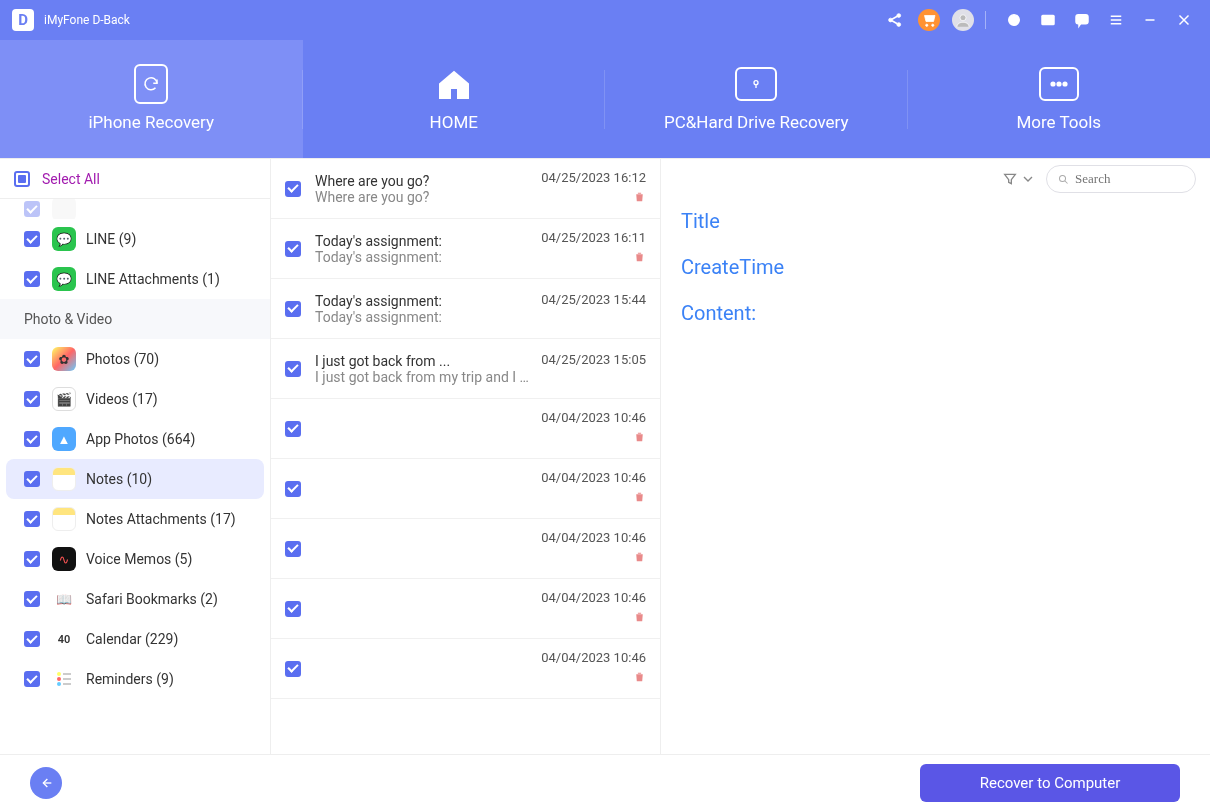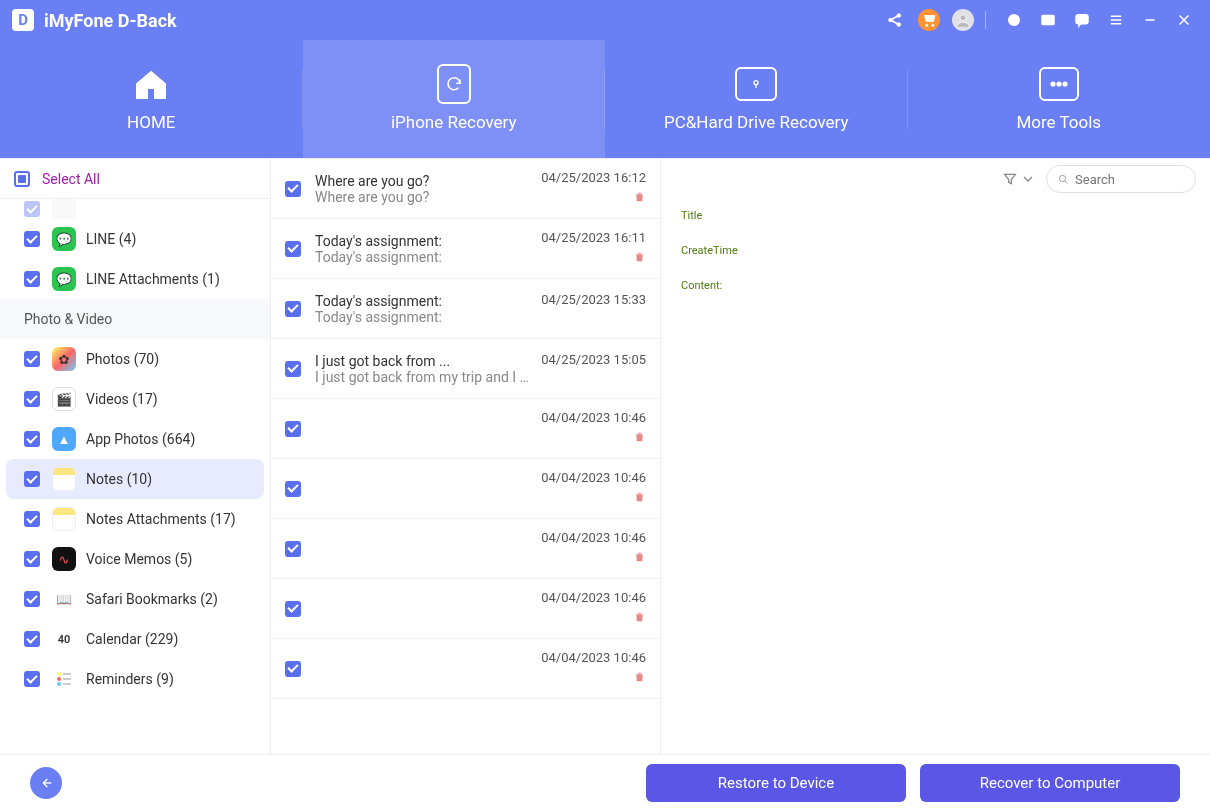--- a/index.html
+++ b/index.html
@@ -1,21 +1,21 @@
 <!DOCTYPE html>
 <html><head>
 <meta charset="utf-8">
 <style>
   * { box-sizing: border-box; margin: 0; padding: 0; font-family: -apple-system, BlinkMacSystemFont, "Segoe UI", Roboto, Arial, sans-serif; }
   body { background: #e8e8e8; width: 1210px; height: 810px; overflow: hidden; }
   .app { width: 1210px; height: 810px; background: #fff; display: flex; flex-direction: column; }
 
   .titlebar { height: 40px; background: #6a7ff3; display: flex; align-items: center; padding: 0 12px; color: #fff; }
   .titlebar .logo { width: 22px; height: 22px; background: #fff; border-radius: 4px; display: flex; align-items: center; justify-content: center; color: #6a7ff3; font-weight: 700; font-size: 15px; margin-right: 10px; }
-  .titlebar .apptitle { font-size: 18px; font-weight: 700; }
+  .titlebar .apptitle { font-size: 12px; font-weight: 400; }
   .titlebar .spacer { flex: 1; }
   .titlebar .ticon { width: 28px; height: 28px; display: flex; align-items: center; justify-content: center; margin-left: 6px; cursor: pointer; }
   .titlebar .ticon svg { width: 18px; height: 18px; fill: #fff; stroke: #fff; }
   .titlebar .sep { width: 1px; height: 18px; background: rgba(255,255,255,0.4); margin: 0 8px; }
   .cartbadge { width: 22px; height: 22px; border-radius: 50%; background: #ff9233; display: flex; align-items: center; justify-content: center; }
   .avatarbadge { width: 22px; height: 22px; border-radius: 50%; background: #e0e0e8; display: flex; align-items: center; justify-content: center; }
 
   .navbar { height: 118px; background: #6a7ff3; display: flex; }
   .navtab { flex: 1; display: flex; flex-direction: column; align-items: center; justify-content: center; color: #fff; cursor: pointer; position: relative; }
   .navtab.active { background: #7e8ff6; }
@@ -53,22 +53,22 @@
   .row .ts { font-size:13px; color:#555; white-space:nowrap;}
   .row .trash { margin-top:4px; cursor:pointer;}
   .row .trash svg{ width:13px; height:14px; fill:#e98a8a;}
 
   .detail { flex:1; display:flex; flex-direction:column;}
   .toolbar { height:40px; display:flex; align-items:center; justify-content:flex-end; padding:0 14px; gap:10px;}
   .filterbtn { display:flex; align-items:center; color:#888; cursor:pointer;}
   .filterbtn svg{ width:16px; height:16px; stroke:#888; fill:none;}
   .searchbox { width:150px; height:28px; border:1px solid #e0e0e6; border-radius:14px; display:flex; align-items:center; padding:0 10px;}
   .searchbox svg{ width:14px; height:14px; stroke:#aaa; fill:none; margin-right:6px;}
-  .searchbox input{ border:none; outline:none; font-size:13px; width:100%; color:#555;}
-  .detailbody { padding:10px 20px; font-size:11px; color:#4d7c0f;}
+  .searchbox input{ border:none; outline:none; font-size:13px; width:100%; color:#555;font-family:Liberation Serif, serif;}
+  .detailbody { padding:10px 20px; font-size:20px; color:#3b82f6;}
   .detailbody .dlabel{ margin-bottom:22px;}
 
   .footer { height:56px; border-top:1px solid #eee; display:flex; align-items:center; padding:0 30px;}
   .backbtn { width:32px; height:32px; border-radius:50%; background:#6a7ff3; display:flex; align-items:center; justify-content:center; cursor:pointer;}
   .backbtn svg{ width:16px; height:16px; stroke:#fff; fill:none;}
   .footer .spacer{ flex:1;}
   .bigbtn { height:38px; padding:0 40px; background:#5a56e6; color:#fff; font-size:15px; border:none; border-radius:6px; margin-left:14px; cursor:pointer; min-width:260px;}
 
 </style>
 </head>
@@ -139,38 +139,38 @@
       </div>
     <div class="ticon">
         <svg viewBox="0 0 24 24" stroke-width="2">
           <line x1="6" y1="6" x2="18" y2="18"></line>
           <line x1="18" y1="6" x2="6" y2="18"></line>
         </svg>
       </div>
   </div>
 
   <div class="navbar">
-    <div class="navtab">
-      <div class="navicon">
-          <svg width="40" height="36" viewBox="0 0 40 36">
-            <path d="M6 18 L20 6 L34 18 V32 H24 V22 H16 V32 H6 Z" fill="#fff"></path>
-          </svg>
-        </div>
-      <div class="navlabel">HOME</div>
-    </div>
     <div class="navtab active">
       <div class="navicon">
           <div class="iconbox">
             <svg width="18" height="18" viewBox="0 0 24 24">
               <path d="M20 11a8 8 0 1 0-2 6" stroke-width="2"></path>
               <path d="M20 6v5h-5" stroke-width="2"></path>
             </svg>
           </div>
         </div>
       <div class="navlabel">iPhone Recovery</div>
+    </div>
+    <div class="navtab">
+      <div class="navicon">
+          <svg width="40" height="36" viewBox="0 0 40 36">
+            <path d="M6 18 L20 6 L34 18 V32 H24 V22 H16 V32 H6 Z" fill="#fff"></path>
+          </svg>
+        </div>
+      <div class="navlabel">HOME</div>
     </div>
     <div class="navtab">
       <div class="navicon">
           <div class="iconbox" style="width:42px;height:34px;">
             <svg width="16" height="16" viewBox="0 0 24 24">
               <circle cx="12" cy="10" r="3" stroke-width="2"></circle>
               <line x1="12" y1="13" x2="12" y2="18" stroke-width="2"></line>
             </svg>
           </div>
         </div>
@@ -200,21 +200,21 @@
       <div class="sidebar-scroll">
 
         <div class="sb-item" style="opacity:.4; padding-left:24px; height:20px; overflow:hidden;">
           <span class="cb checked"></span>
           <span class="sb-icon" style="background:#eee;"></span>
         </div>
 
         <div class="sb-item">
           <span class="cb checked"></span>
           <span class="sb-icon" style="background:#2ac44e;color:#fff;font-weight:bold;">💬</span>
-          <span>LINE (4)</span>
+          <span>LINE (9)</span>
         </div>
         <div class="sb-item">
           <span class="cb checked"></span>
           <span class="sb-icon" style="background:#2ac44e;color:#fff;font-weight:bold;">💬</span>
           <span>LINE Attachments (1)</span>
         </div>
 
         <div class="sb-group">Photo &amp; Video</div>
 
         <div class="sb-item">
@@ -306,21 +306,21 @@
                 </svg></div>
             </div>
           </div>
           <div class="row">
             <span class="cb checked"></span>
             <div class="textcol">
               <div class="line1">Today's assignment:</div>
               <div class="line2">Today's assignment:</div>
             </div>
             <div class="rightcol">
-              <div class="ts">04/25/2023 15:33</div>
+              <div class="ts">04/25/2023 15:44</div>
               <div style="height:18px"></div>
             </div>
           </div>
           <div class="row">
             <span class="cb checked"></span>
             <div class="textcol">
               <div class="line1">I just got back from ...</div>
               <div class="line2">I just got back from my trip and I w...</div>
             </div>
             <div class="rightcol">
@@ -424,17 +424,16 @@
   </div>
 
   <div class="footer">
     <div class="backbtn">
       <svg viewBox="0 0 24 24" stroke-width="2">
           <path d="M14 6l-6 6 6 6"></path>
           <line x1="8" y1="12" x2="20" y2="12"></line>
         </svg>
     </div>
     <div class="spacer"></div>
-    <button class="bigbtn">Restore to Device</button>
     <button class="bigbtn">Recover to Computer</button>
   </div>
 
 </div>
 
 </body></html>

